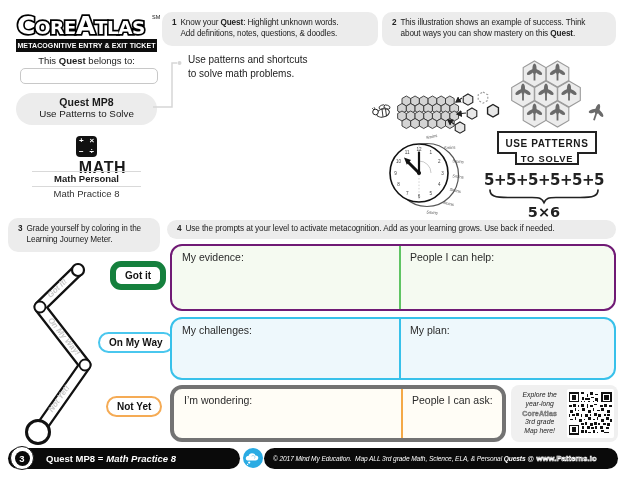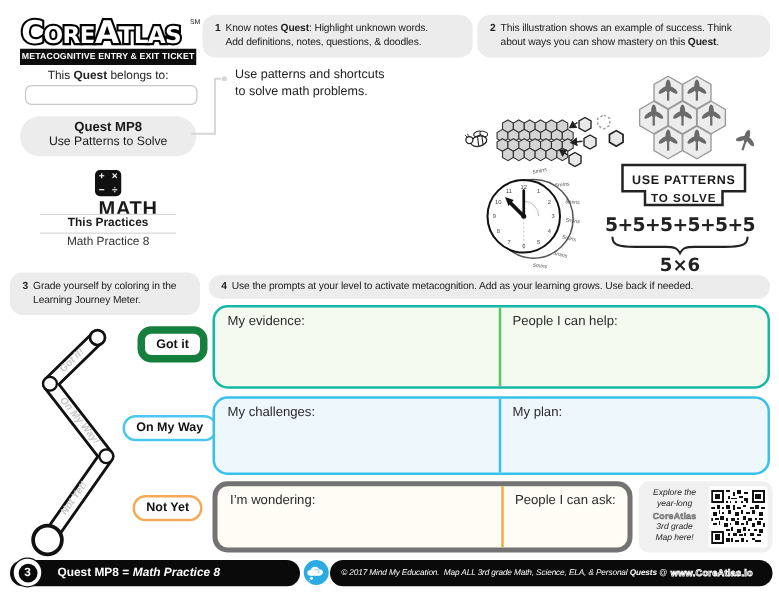--- a/index.html
+++ b/index.html
@@ -46,21 +46,21 @@
         padding:3px 9px;color:#111;}
   .p-got{left:110px;top:261px;border:6px solid #15803d;}
   .p-way{left:98px;top:332px;border:2px solid #4ac7ee;}
   .p-not{left:106px;top:396px;border:2px solid #f5ab55;}
 
   
   .pbox{position:absolute;border-radius:12px;box-sizing:border-box;}
   .pbox .vdiv{position:absolute;top:0;bottom:0;left:227px;width:1.5px;}
   .pbox .lab{position:absolute;font-size:10.5px;color:#2a2a2a;top:5px;}
   .pbox .lab.l{left:10px;} .pbox .lab.r{left:238px;}
-  .box-green{left:170px;top:244px;width:446px;height:67px;border:2px solid #14b8a6;background:#f5faf1;}
+  .box-green{left:170px;top:244px;width:446px;height:67px;border:2px solid #701a75;background:#f5faf1;}
   .box-green .vdiv{background:#5fc463;}
   .box-cyan{left:170px;top:317px;width:446px;height:63px;border:2px solid #38c1ea;background:#eef8fc;}
   .box-cyan .vdiv{background:#38c1ea;}
   .box-orange{left:170px;top:385px;width:336px;height:57px;border:4px solid #737373;background:#fffdf6;}
   .box-orange .vdiv{background:#f4a948;}
 
   
   .qr-panel{left:511px;top:385px;width:107px;height:57px;background:#f0f0f0;border-radius:8px;
             display:flex;align-items:center;box-sizing:border-box;padding:3px 4px;}
   .qr-text{width:52px;text-align:center;font-size:6.8px;font-style:italic;line-height:1.3;color:#222;}
@@ -107,21 +107,21 @@
   <svg class="abs" style="left:150px;top:55px;" width="40" height="60">
     <path d="M3,52 H22 V8 H27" fill="none" stroke="#d6d6d6" stroke-width="1.5"></path>
     <circle cx="29.5" cy="8" r="2" fill="#d6d6d6"></circle>
   </svg>
   <div class="abs quest-desc">
     <span>Use patterns and shortcuts</span><br><span>to solve math problems.</span>
   </div>
 
   <div class="abs bubble b1">
     <span class="num">1</span>
-    <span class="txt"><span>Know notes </span><b>Quest</b><span>: Highlight unknown words.</span><br><span>Add definitions, notes, questions, &amp; doodles.</span></span>
+    <span class="txt"><span>Know your </span><b>Quest</b><span>: Highlight unknown words.</span><br><span>Add definitions, notes, questions, &amp; doodles.</span></span>
   </div>
   <div class="abs bubble b2">
     <span class="num">2</span>
     <span class="txt"><span>This illustration shows an example of success. Think about ways you can show mastery on this </span><b>Quest</b><span>.</span></span>
   </div>
   <div class="abs bubble b3">
     <span class="num">3</span>
     <span class="txt">Grade yourself by coloring in the Learning Journey Meter.</span>
   </div>
   <div class="abs bubble b4">
@@ -130,21 +130,21 @@
   </div>
 
   <div class="abs math-icon">
     <span>+</span>
       <span>×</span>
     <span>−</span>
       <span>÷</span>
   </div>
   <div class="abs subj-name">MATH</div>
   <div class="abs divider d1"></div>
-  <div class="abs subj-cat">This Practices</div>
+  <div class="abs subj-cat">Math Personal</div>
   <div class="abs divider d2"></div>
   <div class="abs subj-prac">Math Practice 8</div>
 
   <svg class="abs meter-svg" width="112" height="202" viewBox="0 0 112 202">
     <path d="M66,22 L28,59 L73,117 L26,184" fill="none" stroke="#111" stroke-width="13" stroke-linejoin="round" stroke-linecap="round"></path>
     <path d="M66,22 L28,59 L73,117 L26,184" fill="none" stroke="#fff" stroke-width="8.5" stroke-linejoin="round" stroke-linecap="round"></path>
     <text text-anchor="middle" font-size="8" font-weight="bold" font-style="italic" fill="#c7c7c7" transform="rotate(-44 47 42)" x="47" y="42">Got it!</text>
     <text text-anchor="middle" font-size="8" font-weight="bold" font-style="italic" fill="#c7c7c7" transform="rotate(51 50 90)" x="50" y="90">On My Way!</text>
     <text text-anchor="middle" font-size="8" font-weight="bold" font-style="italic" fill="#c7c7c7" transform="rotate(-55 49 152)" x="49" y="152">Not Yet!</text>
     <circle cx="28" cy="59" r="5.5" fill="#fff" stroke="#111" stroke-width="1.8"></circle>
@@ -331,15 +331,15 @@
   <div class="abs badge">
     <div class="in">3</div>
   </div>
   <svg class="abs mme-logo" width="24" height="24" viewBox="0 0 24 24">
     <circle cx="12" cy="12" r="10.8" fill="#2aabe3" stroke="#fff" stroke-width="1.6"></circle>
     <path fill="#fff" d="M7.5,14.5 c-2.2,0 -3,-1.4 -2.6,-2.8 c0.3,-1.2 1.5,-1.8 2.6,-1.6 c0.2,-1.7 1.7,-2.8 3.5,-2.8 c1.8,0 3.1,0.9 3.4,2.2 c1.4,-0.2 2.7,0.6 2.9,1.9 c0.2,1.6 -1,3.1 -2.9,3.1 z"></path>
     <circle cx="8.2" cy="16.6" r="1.1" fill="#fff"></circle>
     <circle cx="6.6" cy="18.4" r="0.6" fill="#fff"></circle>
     <path d="M10.5,10.2 q1.6,-1.6 3.1,0 q1.4,1.5 -0.6,2.4" fill="none" stroke="#9fd0e8" stroke-width="0.9"></path>
   </svg>
-  <div class="f-pill f-right"><span>© 2017 Mind My Education.  Map ALL 3rd grade Math, Science, ELA, &amp; Personal </span><b>Quests</b><span> @ </span><span class="site">www.CoreAtlas.io</span></div>
+  <div class="f-pill f-right"><span>© 2017 Mind My Education.  Map ALL 3rd grade Math, Science, ELA, &amp; Personal </span><b>Quests</b><span> @ </span><span class="site">www.Patterns.io</span></div>
 
 </div>
 
 </body></html>

